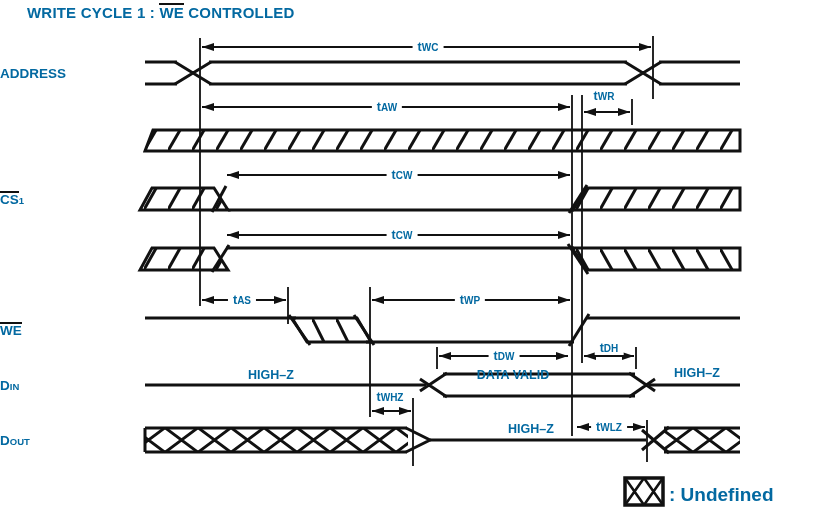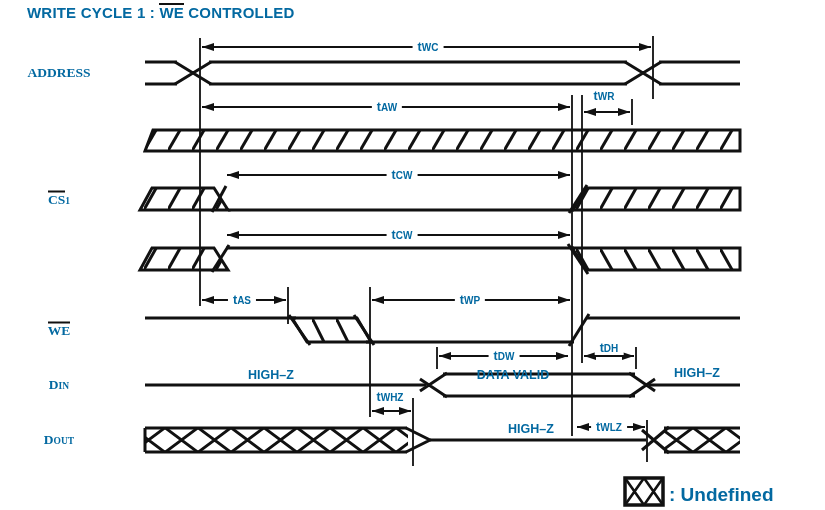--- a/index.html
+++ b/index.html
@@ -2,22 +2,22 @@
 <html><head>
 <meta charset="utf-8">
 <style>
   html,body { margin:0; padding:0; background:#fff; }
   .stage { position:relative; width:825px; height:510px; background:#fff;
            font-family:"Liberation Sans", sans-serif; color:#0369a1; overflow:hidden; }
   svg.wave { position:absolute; left:0; top:0; }
   .title { position:absolute; left:27px; top:3px; font-weight:700; font-size:15px;
            letter-spacing:.2px; white-space:nowrap; }
   .ov { display:inline-block; border-top:2px solid #111; line-height:1.02; }
-  .sig { position:absolute; left:0; width:118px; text-align:center; font-weight:700;
-         font-size:13.5px; transform:translateY(-50%); white-space:nowrap;font-family:Liberation Serif, serif; }
+  .sig { position:absolute; left:0; width:118px; text-align:left; font-weight:700;
+         font-size:13.5px; transform:translateY(-50%); white-space:nowrap; }
   .sb  { font-size:9.5px; font-weight:700; }
   .lbl { position:absolute; transform:translate(-50%,-50%); font-weight:700;
          font-size:12.5px; white-space:nowrap; }
   .tsub{ font-size:10px; }
   .bg  { background:#fff; padding:0 5px; }
   .legend-text { position:absolute; left:669px; top:484px; font-weight:700; font-size:19px; }
 </style>
 </head>
 <body>
 

